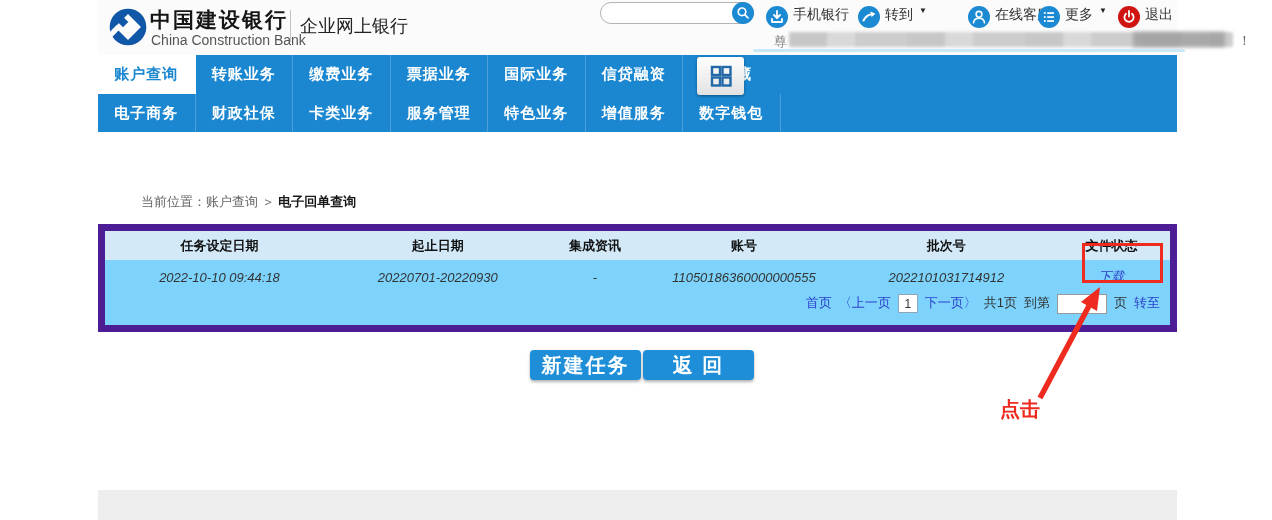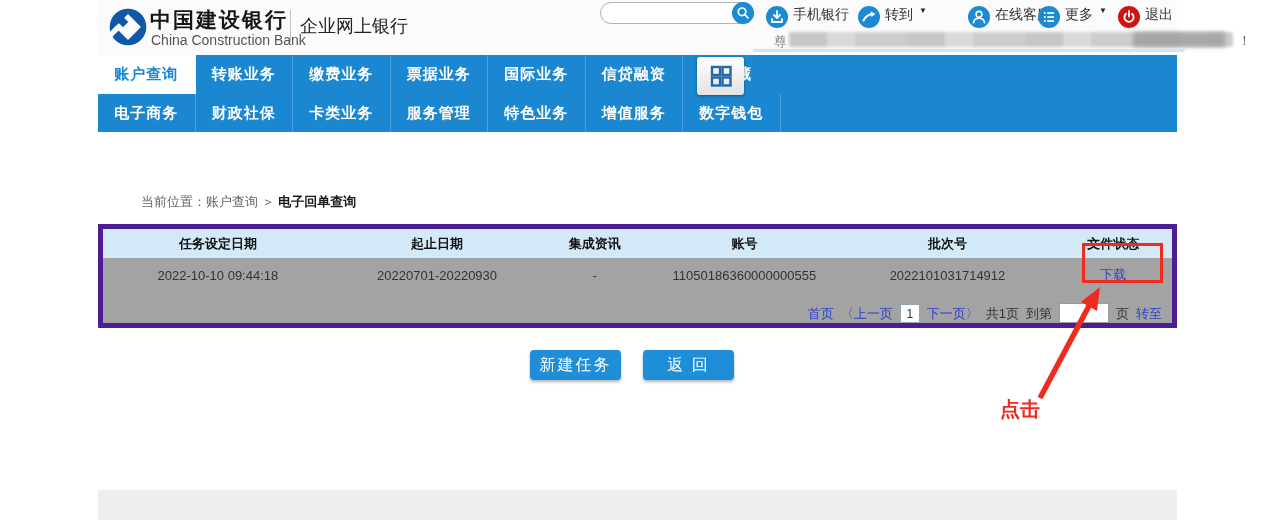--- a/index.html
+++ b/index.html
@@ -52,38 +52,38 @@
        border-bottom:2px solid #1a87d0;box-sizing:border-box;}
   .sm-item{position:absolute;top:7px;color:#1879c5;font-size:14px;font-weight:bold;cursor:pointer;white-space:nowrap;}
   .sm-caret{font-size:10px;font-weight:normal;margin-left:3px;}
   .sm0{left:17px;} .sm1{left:198px;} .sm2{left:353px;} .sm3{left:483px;} .sm4{left:570px;}
 
   
   .breadcrumb{position:absolute;left:108px;top:193px;font-size:13px;color:#666;margin-left:33px;}
   .bc-current{color:#1a1a1a;font-weight:bold;}
 
   
-  .table{position:absolute;left:98px;top:224px;width:1079px;border:5px solid #4c1d95;
-       box-sizing:border-box;background:#a3a3a3;}
+  .table{position:absolute;left:98px;top:224px;width:1079px;border:7px solid #4c1d95;
+       box-sizing:border-box;background:#7dd3fc;}
   .thead{display:flex;height:29px;background:#d3e9f8;align-items:center;font-weight:bold;
        font-size:13px;color:#111;}
-  .trow{display:flex;height:34px;align-items:center;font-size:13px;color:#333;}
+  .trow{display:flex;height:34px;align-items:center;font-size:13px;color:#333;font-style:italic;}
   .cell{text-align:center;box-sizing:border-box;white-space:nowrap;}
   .c0{width:21.5%;} .c1{width:19.5%;} .c2{width:10%;} .c3{width:18%;} .c4{width:20%;} .c5{width:11%;}
   .dl-link{color:#2b3fc8;cursor:pointer;}
-  .pagerow{display:flex;height:31px;align-items:flex-end;justify-content:flex-end;gap:7px;
+  .pagerow{display:flex;height:31px;align-items:flex-start;justify-content:flex-end;gap:7px;
        padding-right:10px;font-size:13px;color:#333;}
   .plink{color:#2b3fc8;cursor:pointer;white-space:nowrap;}
   .pagebox{width:18px;height:17px;border:1px solid #8fa6b8;text-align:center;font-size:12px;
        color:#333;padding:0;background:#fff;}
   .goto-input{width:44px;height:16px;border:1px solid #999;background:#fff;}
 
   
-  .btn{position:absolute;top:350px;width:91px;height:30px;background:#1e8ed8;border:none;border-radius:4px;
-       color:#fff;font-size:16px;font-weight:normal;letter-spacing:2px;box-shadow:0 2px 3px rgba(0,0,0,.3);
+  .btn{position:absolute;top:350px;width:111px;height:30px;background:#1e8ed8;border:none;border-radius:4px;
+       color:#fff;font-size:20px;font-weight:bold;letter-spacing:2px;box-shadow:0 2px 3px rgba(0,0,0,.3);
        cursor:pointer;font-family:inherit;}
   .btn-new{left:530px;} .btn-back{left:643px;}
 
   
   .footer{position:absolute;left:98px;top:490px;width:1079px;height:30px;background:#eeeeee;}
 
   
   .red-box{position:absolute;left:1082px;top:243px;width:81px;height:40px;border:3px solid #ee2b1e;
        box-sizing:border-box;pointer-events:none;}
   .overlay{position:absolute;left:0;top:0;pointer-events:none;}

